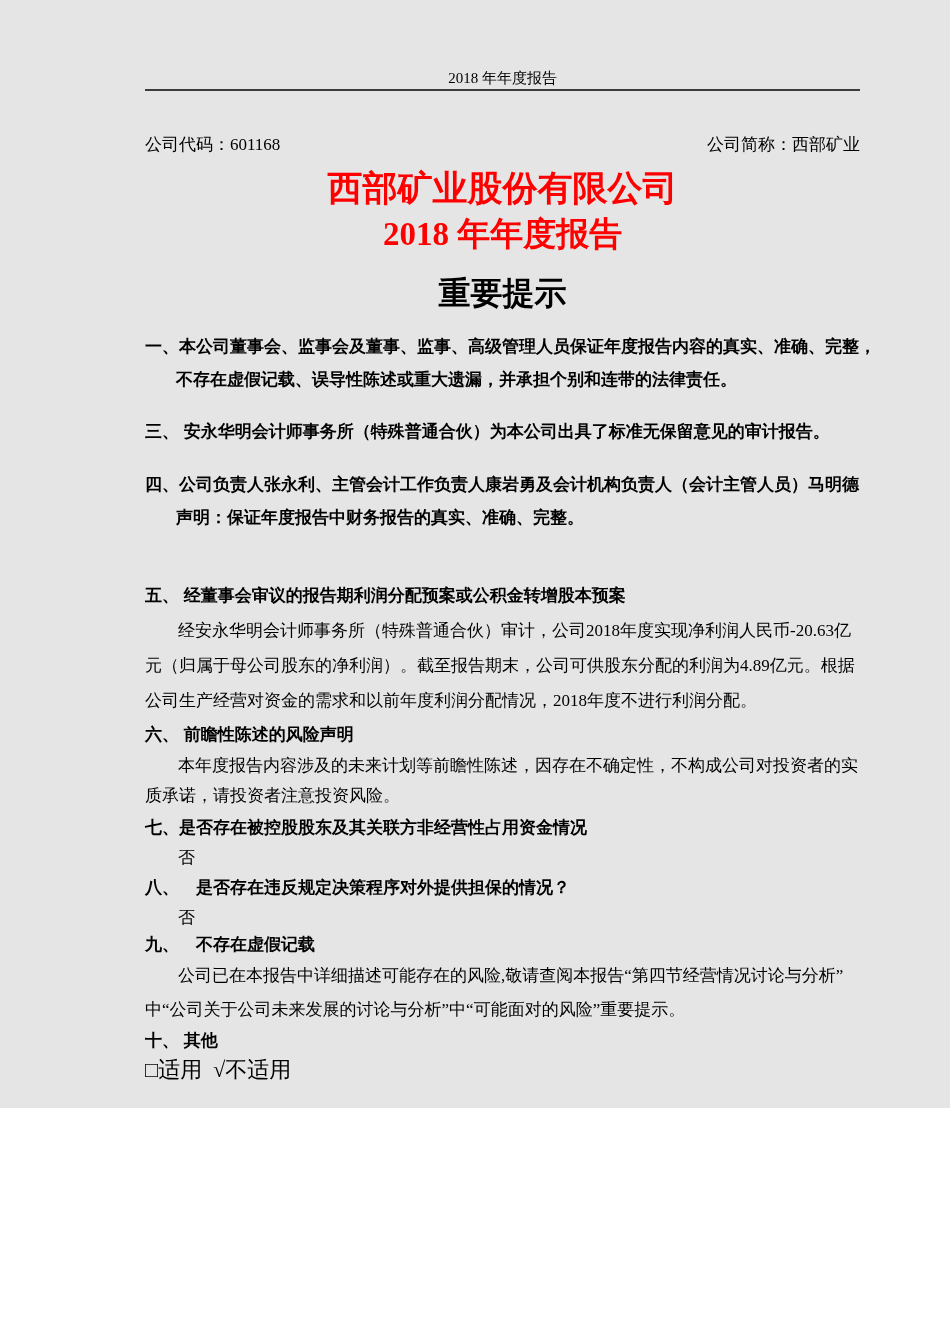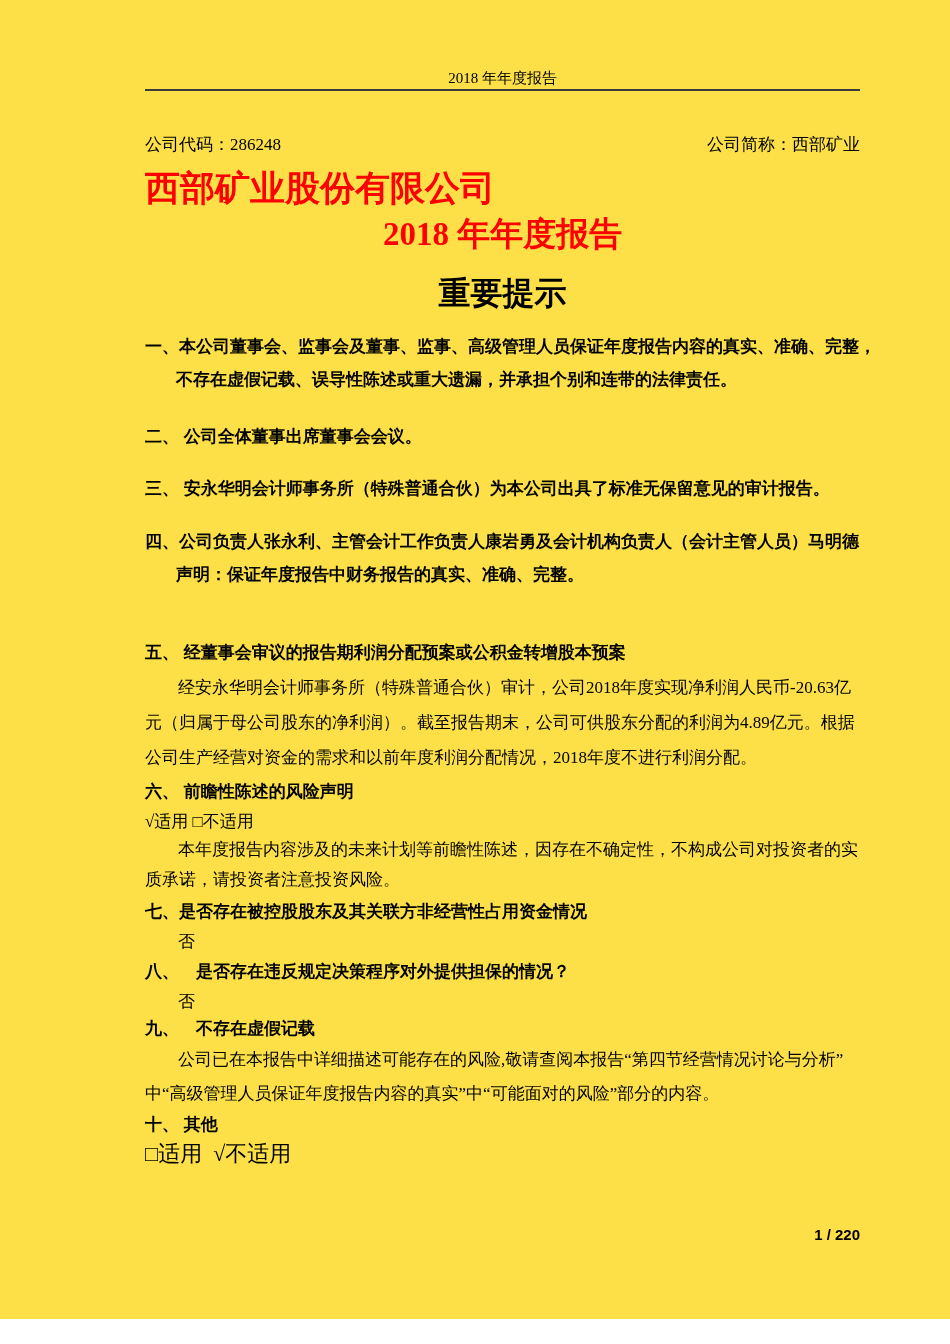--- a/index.html
+++ b/index.html
@@ -3,22 +3,22 @@
 <meta charset="utf-8">
 <style>
   html, body {
     margin: 0;
     padding: 0;
     background: #ffffff;
   }
   .page {
     position: relative;
     width: 950px;
-    height: 1319px;
-    background: #fde047;
+    height: 1108px;
+    background: #e5e5e5;
     overflow: hidden;
     color: #000000;
     font-family: "Liberation Serif", "DejaVu Serif", serif;
   }
   .inner {
     margin-left: 145px;
     margin-right: 90px; 
   }
   
   .doc-header {
@@ -31,20 +31,21 @@
   }
   .company-row {
     margin-top: 45px;
     display: flex;
     justify-content: space-between;
     font-size: 17px;
     line-height: 17px;
   }
   .title1 {
     margin: 15px 0 0 0;
+    text-align: center;
     color: #ff0000;
     font-family: "Liberation Sans", "DejaVu Sans", sans-serif;
     font-weight: bold;
     font-size: 35px;
     line-height: 40px;
   }
   .title2 {
     margin: 8px 0 0 0;
     text-align: center;
     color: #ff0000;
@@ -104,57 +105,55 @@
 <body>
 
 <div class="page">
   <div class="inner">
 
     <div class="doc-header">
       <span>2018 年年度报告</span>
     </div>
 
     <div class="company-row">
-      <span>公司代码：286248</span>
+      <span>公司代码：601168</span>
       <span>公司简称：西部矿业</span>
     </div>
 
     <div class="title1">西部矿业股份有限公司</div>
     <div class="title2">2018 年年度报告</div>
     <div class="notice">重要提示</div>
 
     <div class="ln b mt-s1">一、本公司董事会、监事会及董事、监事、高级管理人员保证年度报告内容的真实、准确、完整，</div>
     <div class="ln b hang">不存在虚假记载、误导性陈述或重大遗漏，并承担个别和连带的法律责任。</div>
 
-    <div class="ln b mt-s2">二、 公司全体董事出席董事会会议。</div>
 
     <div class="ln b mt-s3">三、 安永华明会计师事务所（特殊普通合伙）为本公司出具了标准无保留意见的审计报告。</div>
 
     <div class="ln b mt-s4">四、公司负责人张永利、主管会计工作负责人康岩勇及会计机构负责人（会计主管人员）马明德</div>
     <div class="ln b hang">声明：保证年度报告中财务报告的真实、准确、完整。</div>
 
     <div class="ln b mt-s5 s5h">五、 经董事会审议的报告期利润分配预案或公积金转增股本预案</div>
     <div class="ln body-ln ind2">经安永华明会计师事务所（特殊普通合伙）审计，公司2018年度实现净利润人民币-20.63亿</div>
     <div class="ln body-ln">元（归属于母公司股东的净利润）。截至报告期末，公司可供股东分配的利润为4.89亿元。根据</div>
     <div class="ln body-ln">公司生产经营对资金的需求和以前年度利润分配情况，2018年度不进行利润分配。</div>
 
     <div class="ln b s6h">六、 前瞻性陈述的风险声明</div>
-    <div class="applic">√适用 □不适用</div>
     <div class="ln s6body ind2">本年度报告内容涉及的未来计划等前瞻性陈述，因存在不确定性，不构成公司对投资者的实</div>
     <div class="ln s6body">质承诺，请投资者注意投资风险。</div>
 
     <div class="ln b">七、是否存在被控股股东及其关联方非经营性占用资金情况</div>
     <div class="ans ind2">否</div>
 
     <div class="ln b">八、　是否存在违反规定决策程序对外提供担保的情况？</div>
     <div class="ans ind2">否</div>
 
     <div class="ln b s9h">九、　不存在虚假记载</div>
     <div class="ln s9body ind2">公司已在本报告中详细描述可能存在的风险,敬请查阅本报告“第四节经营情况讨论与分析”</div>
-    <div class="ln s9body">中“高级管理人员保证年度报告内容的真实”中“可能面对的风险”部分的内容。</div>
+    <div class="ln s9body">中“公司关于公司未来发展的讨论与分析”中“可能面对的风险”重要提示。</div>
 
     <div class="ln b s10h">十、 其他</div>
     <div class="applic2">□适用  √不适用</div>
 
   </div>
 
   <div class="footer">1 / 220</div>
 </div>
 
 </body></html>

